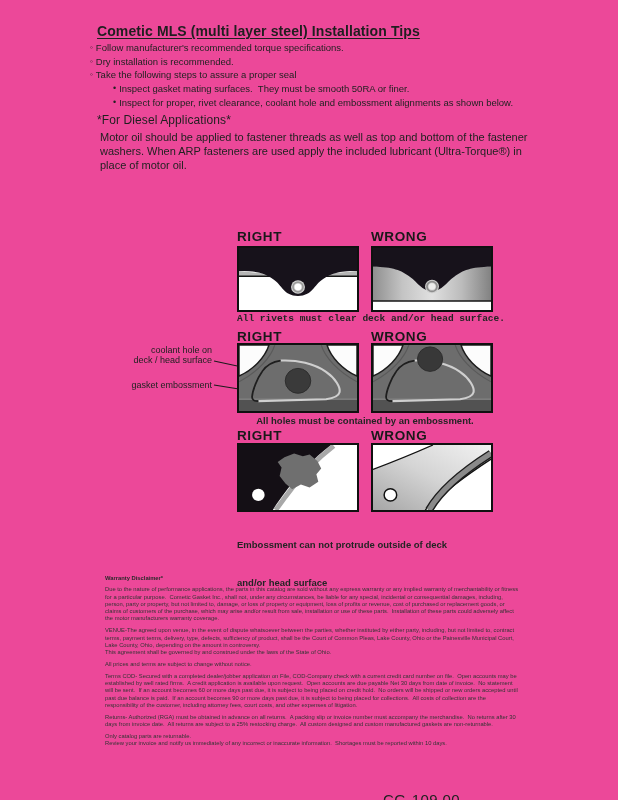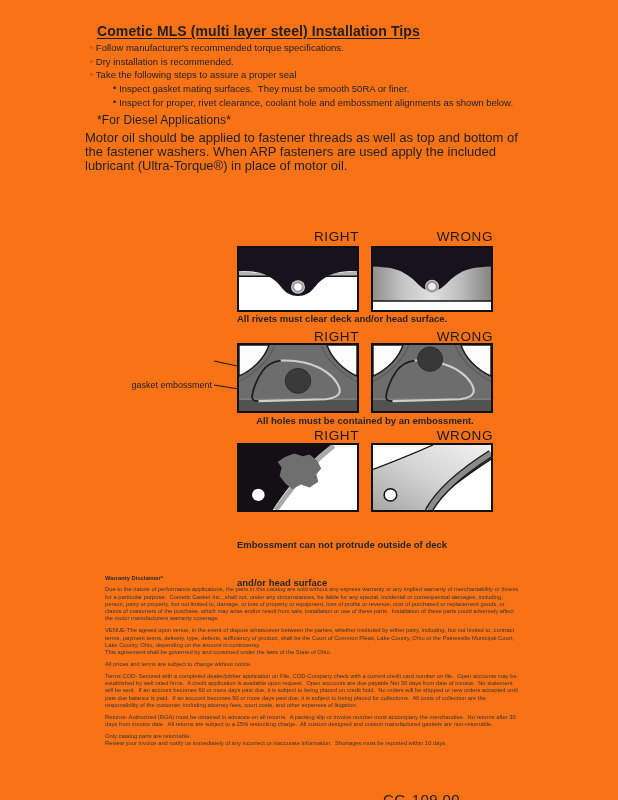--- a/index.html
+++ b/index.html
@@ -1,31 +1,31 @@
 <!DOCTYPE html>
 <html><head>
 <meta charset="utf-8">
 <style>
   html,body { margin:0; padding:0; background:#e8e8e8; }
   .page {
-    position:relative; width:618px; height:800px; background:#f97316;
+    position:relative; width:618px; height:800px; background:#ec4899;
     font-family:"Liberation Sans", sans-serif; color:#1f1f1f; overflow:hidden;
     margin:0 auto;
   }
   .abs { position:absolute; }
   .title {
     left:97px; top:23px; font-size:14px; font-weight:bold;
     text-decoration:underline; text-underline-offset:2px; letter-spacing:0.1px;
   }
   .bullet-line { display:flex; white-space:pre; font-size:9.5px; color:#222; }
   .bullet-marker { font-size:8px; margin-right:3px; line-height:11px; }
   .sub-marker { font-size:9px; margin-right:3px; line-height:11px; }
   .diesel-head { left:97px; top:113px; font-size:12px; font-weight:normal; letter-spacing:0.1px; }
-  .bodypara { left:85px; width:434px; font-size:13px; line-height:13.9px; color:#222; white-space:pre-wrap; }
-  .rw-label { width:122px; text-align:right; font-size:13.5px; font-weight:400; letter-spacing:0.6px; color:#191919; }
+  .bodypara { left:100px; width:434px; font-size:11px; line-height:13.9px; color:#222; white-space:pre-wrap; }
+  .rw-label { width:122px; text-align:left; font-size:13.5px; font-weight:700; letter-spacing:0.6px; color:#191919; }
   .dbox { width:122px; height:66px; border:2px solid #101010; box-sizing:border-box; background:#fff; }
   .dbox svg { display:block; }
   .caption { font-size:9.5px; font-weight:700; color:#242424; white-space:pre; }
   .side-label { font-size:9px; color:#222; text-align:right; width:104px; line-height:10px; }
   .legal { left:105px; top:575px; width:414px; font-size:5.8px; line-height:7.3px; color:#343434; }
   .legal p { margin:0 0 4.5px 0; white-space:pre-wrap; }
   .legal .lh { font-weight:bold; margin-bottom:4px; color:#2a2a2a; }
   .nogap { margin-bottom:0 !important; }
   .footer-code { left:383px; top:784px; font-size:15px; color:#222; letter-spacing:0.4px;margin-top:7px; }
 </style>
@@ -91,25 +91,29 @@
       <rect x="0" y="20" width="122" height="36.5" fill="url(#gradA)"></rect>
       <path d="M0,0 H122 V20 C101,20 93,24 84,30.5 C75,37 72,45.5 61,45.5 C50,45.5 47,37 38,30.5 C29,24 21,20 0,20 Z" fill="#17121b"></path>
       <path d="M0,56.5 H122" stroke="#161616" stroke-width="1.7" fill="none"></path>
       <rect x="0" y="57.5" width="122" height="8.5" fill="#ffffff"></rect>
       <circle cx="61" cy="41" r="7.2" fill="#cdcdcd"></circle>
       <circle cx="61" cy="41" r="5.2" fill="none" stroke="#8d8d8d" stroke-width="1.7"></circle>
       <circle cx="61" cy="41" r="3.4" fill="#ededed"></circle>
     </svg>
   </div>
 
-  <div class="abs caption" style="left:237px; top:313px;">All rivets must clear deck and/or head surface.</div>
+  <div class="abs caption" style="left:237px; top:313px;font-family:Liberation Mono, monospace;">All rivets must clear deck and/or head surface.</div>
 
   <div class="abs rw-label" style="left:237px; top:329px;">RIGHT</div>
   <div class="abs rw-label" style="left:371px; top:329px;">WRONG</div>
 
+  <div class="abs side-label" style="left:108px; top:345px;">
+    <div>coolant hole on</div>
+    <div>deck / head surface</div>
+  </div>
   <div class="abs side-label" style="left:108px; top:380px;">gasket embossment</div>
 
   <svg class="abs" style="left:208px; top:350px;" width="95" height="50" viewBox="0 0 95 50">
     <line x1="6" y1="11" x2="90" y2="29" stroke="#1a1a1a" stroke-width="1.1"></line>
     <line x1="6" y1="35" x2="56" y2="43" stroke="#1a1a1a" stroke-width="1.1"></line>
   </svg>
 
   <div class="abs dbox" style="left:237px; top:343px; height:70px;">
     <svg width="118" height="66" viewBox="0 0 122 70" preserveAspectRatio="none">
       <rect width="122" height="70" fill="#6d6d6d"></rect>

